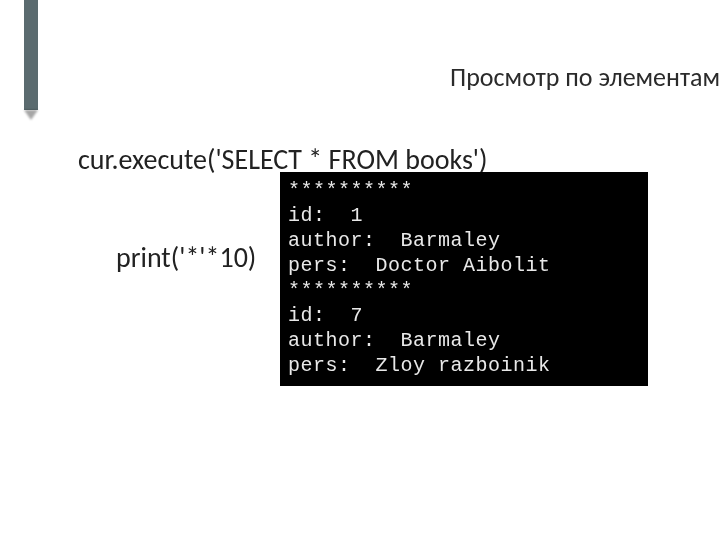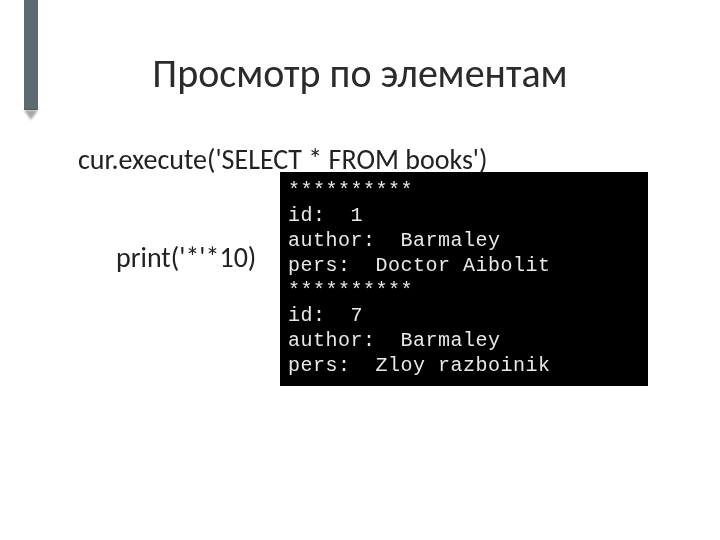--- a/index.html
+++ b/index.html
@@ -26,27 +26,27 @@
     top: 110px;
     width: 0;
     height: 0;
     border-left: 7px solid transparent;
     border-right: 7px solid transparent;
     border-top: 10px solid rgba(0,0,0,0.35);
     filter: blur(1px);
   }
   h1.title {
     position: absolute;
-    top: 49px;
+    top: 61px;
     left: 0;
     right: 0;
-    text-align: center;
+    text-align: right;
     margin: 0;
     font-weight: 400;
-    font-size: 40px;
+    font-size: 26px;
     color: #2b2b2b;
   }
   .code-block {
     position: absolute;
     left: 78px;
     top: 135px;
     font-size: 28px;
     color: #222;
     line-height: 1.75;
   }

